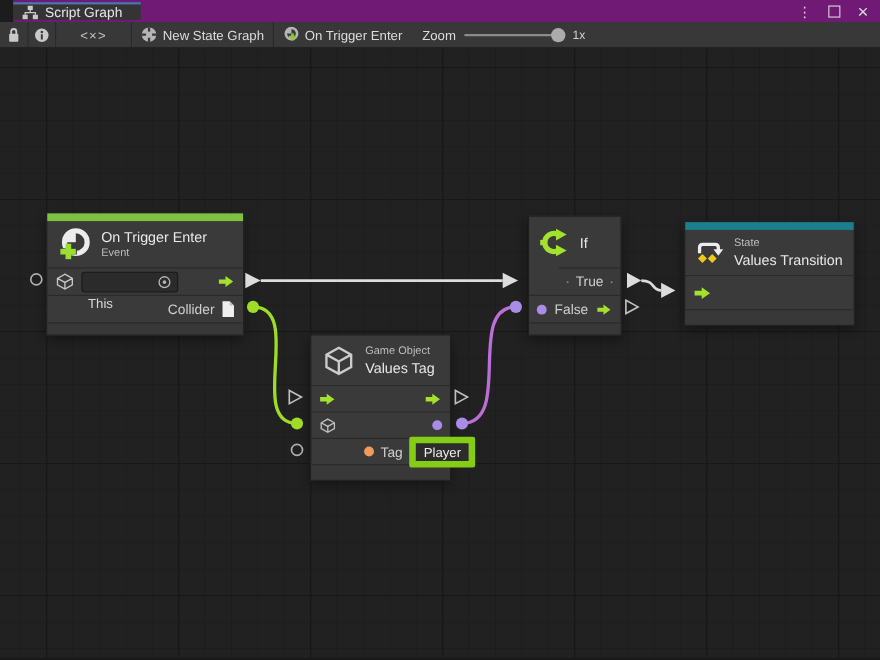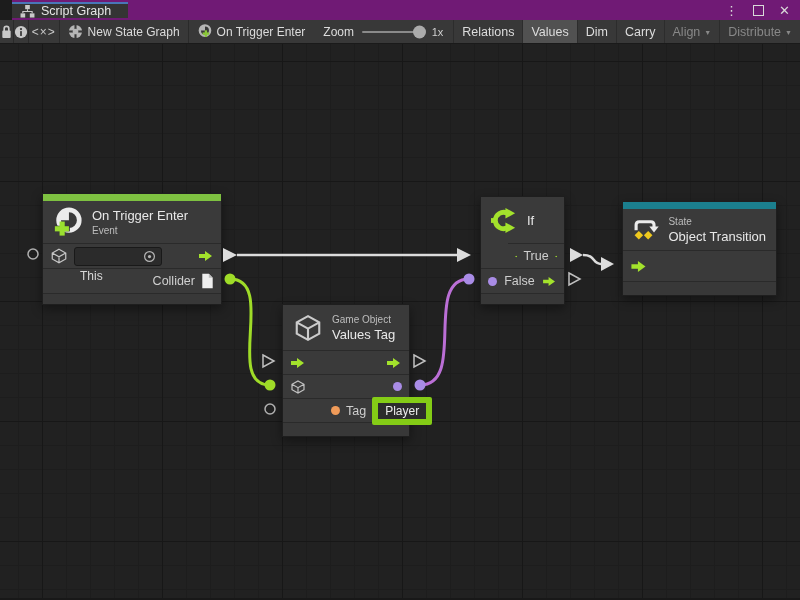--- a/index.html
+++ b/index.html
@@ -133,42 +133,20 @@
       </svg>
       <span>On Trigger Enter</span>
     </div>
     <div class="zoom-group">
       <span>Zoom</span>
       <div class="zoom-track">
         <div class="zoom-handle"></div>
       </div>
       <span class="zoom-val">1x</span>
     </div>
-    <div class="view-cluster">
-      <div class="vb">
-        <span>Relations</span>
-      </div>
-      <div class="vb selected">
-        <span>Values</span>
-      </div>
-      <div class="vb">
-        <span>Dim</span>
-      </div>
-      <div class="vb">
-        <span>Carry</span>
-      </div>
-      <div class="vb disabled">
-        <span>Align</span>
-        <span class="dd">▼</span>
-      </div>
-      <div class="vb disabled">
-        <span>Distribute</span>
-        <span class="dd">▼</span>
-      </div>
-    </div>
   </div>
 
   <div class="canvas">
 
     <div class="node" style="left:42px;top:149px;width:180px;">
       <div class="accent" style="background:#7ec141;"></div>
       <div class="node-header" style="height:42px;">
         <svg width="30" height="30" viewBox="0 0 32 32">
           <circle cx="17" cy="14" r="11" fill="none" stroke="#ececec" stroke-width="5"></circle>
           <path d="M17 14 L17 3 A11 11 0 0 0 6 14 Z" fill="#ececec"></path>
@@ -271,21 +249,21 @@
       <div class="accent" style="background:#1b7f8e;"></div>
       <div class="node-header" style="height:41px;">
         <svg width="32" height="27" viewBox="0 0 34 28">
           <path d="M4 15 V8 Q4 4 8 4 H23 Q27 4 27 8 V11" stroke="#ececec" stroke-width="4" fill="none"></path>
           <polygon points="21,10 33,10 27,18" fill="#ececec"></polygon>
           <polygon points="7.5,16 13,21.5 7.5,27 2,21.5" fill="#eec81e"></polygon>
           <polygon points="19.5,16 25,21.5 19.5,27 14,21.5" fill="#eec81e"></polygon>
         </svg>
         <div class="hcol">
           <span class="node-sub">State</span>
-          <span class="node-title">Object Transition</span>
+          <span class="node-title">Values Transition</span>
         </div>
       </div>
       <div class="node-row" style="height:31px;">
         <svg width="18" height="13" viewBox="0 0 14 12">
           <path d="M0 4 H6 V1 L13 6 L6 11 V8 H0 Z" fill="#a3e22c"></path>
         </svg>
       </div>
       <div class="node-footer" style="height:13px;"></div>
     </div>
 

